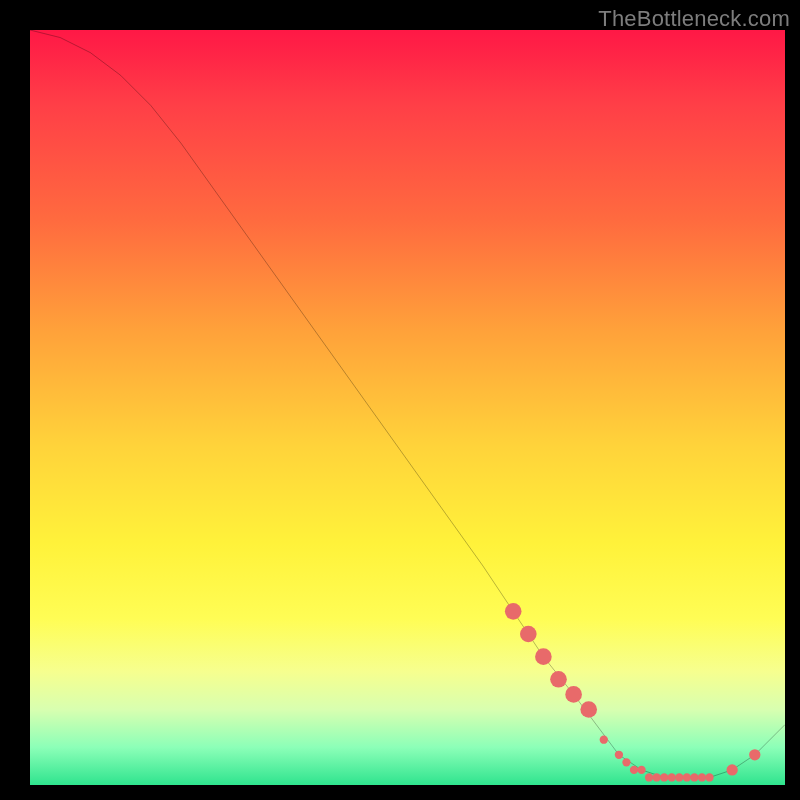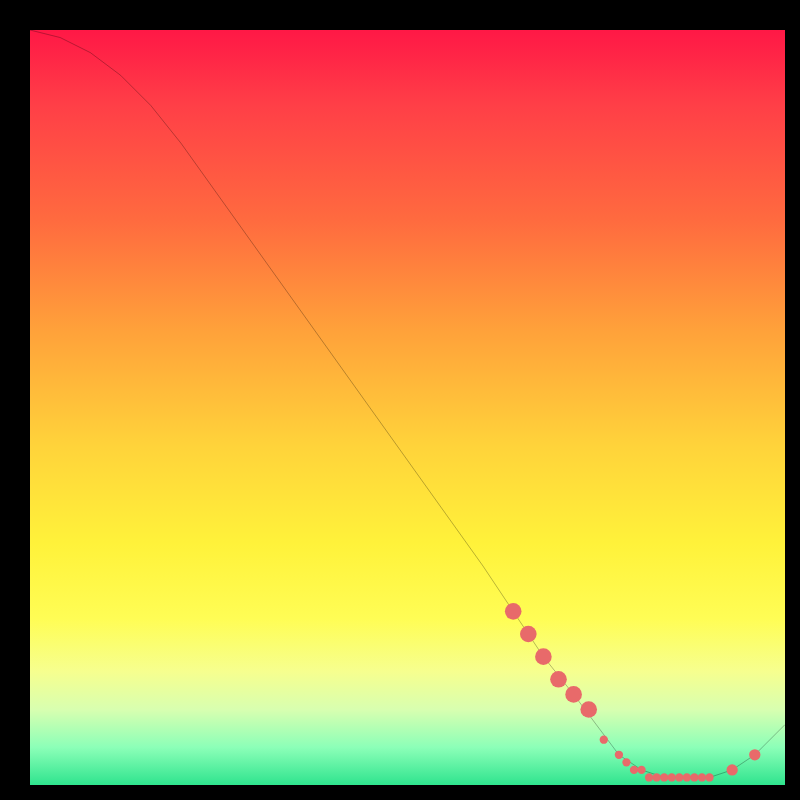--- a/index.html
+++ b/index.html
@@ -60,20 +60,21 @@
   }
   .dot {
     fill: #e86a6a;
   }
 </style>
 </head>
 <body>
 
 <div class="frame">
 
+  <div class="watermark">TheBottleneck.com</div>
 
   <div class="plot">
     <div class="gradient"></div>
 
     <svg class="curve" viewBox="0 0 100 100" preserveAspectRatio="none">
       <path id="curve-path" fill="none" stroke="#000" stroke-width="0.28" vector-effect="non-scaling-stroke" d="M0.00 0.00 L4.00 1.00 L8.00 3.00 L12.00 6.00 L16.00 10.00 L20.00 15.00 L25.00 22.00 L30.00 29.00 L35.00 36.00 L40.00 43.00 L45.00 50.00 L50.00 57.00 L55.00 64.00 L60.00 71.00 L64.00 77.00 L68.00 83.00 L72.00 88.00 L75.00 92.00 L78.00 96.00 L81.00 98.00 L84.00 99.00 L87.00 99.00 L90.00 99.00 L93.00 98.00 L96.00 96.00 L100.00 92.00"></path>
       <g id="marker-group">
           <circle cx="64" cy="77" r="1.1" class="dot"></circle>
           <circle cx="66" cy="80" r="1.1" class="dot"></circle>
           <circle cx="68" cy="83" r="1.1" class="dot"></circle>

